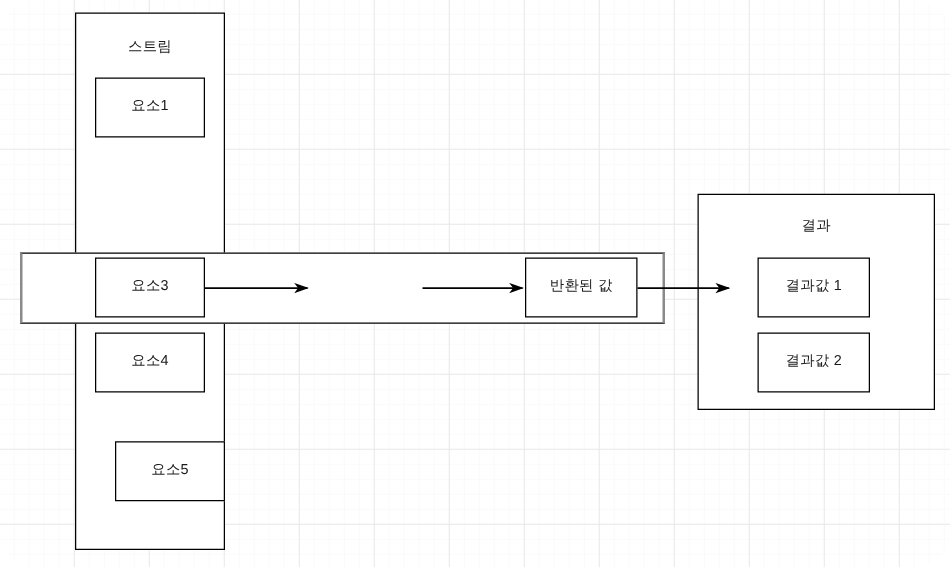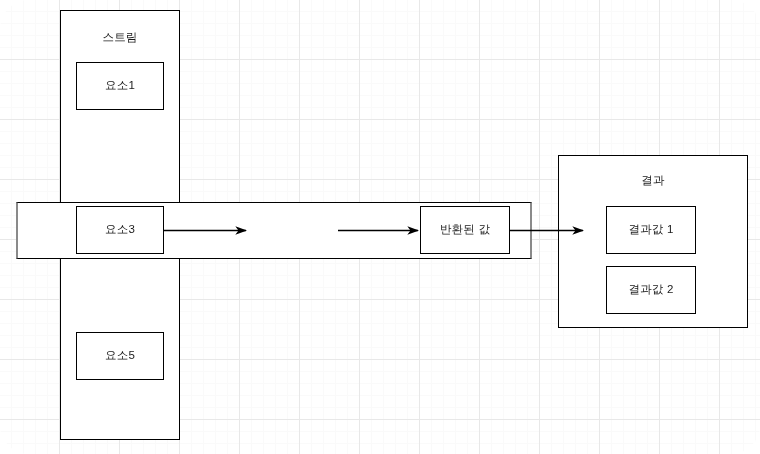--- a/index.html
+++ b/index.html
@@ -75,21 +75,21 @@
     border-left: 2.4px solid #8a8a8a;
     border-right: 2.4px solid #8a8a8a;
   }
 
   
   .stream-el { left: 76px; width: 88px; height: 48px; }
   #el-1 { top: 62px; }
   #el-2 { top: 134px; }
   #el-3 { top: 206px; }
   #el-4 { top: 266px; }
-  #el-5 { top: 332px; }
+  #el-5 { top: 353px; margin-left: 16px; }
 
   
   #transform-node { left: 248px; top: 206px; width: 90px; height: 48px; }
   #returned-node  { left: 420px; top: 206px; width: 90px; height: 48px; }
 
   
   .result-el { left: 585px; width: 90px; height: 48px; margin-left: 21px; }
   #res-1 { top: 206px; }
   #res-2 { top: 266px; }
 
@@ -111,20 +111,23 @@
   </div>
 
   <div id="pipeline-band"></div>
 
   <div class="node stream-el" id="el-1">
     <span>요소1</span>
   </div>
   <div class="node stream-el" id="el-3">
     <span>요소3</span>
   </div>
+  <div class="node stream-el" id="el-4">
+    <span>요소4</span>
+  </div>
   <div class="node stream-el" id="el-5">
     <span>요소5</span>
   </div>
 
   <div class="node" id="returned-node">
     <span>반환된 값</span>
   </div>
 
   <div class="container" id="result-container">
     <div class="container-title" id="result-title">결과</div>

